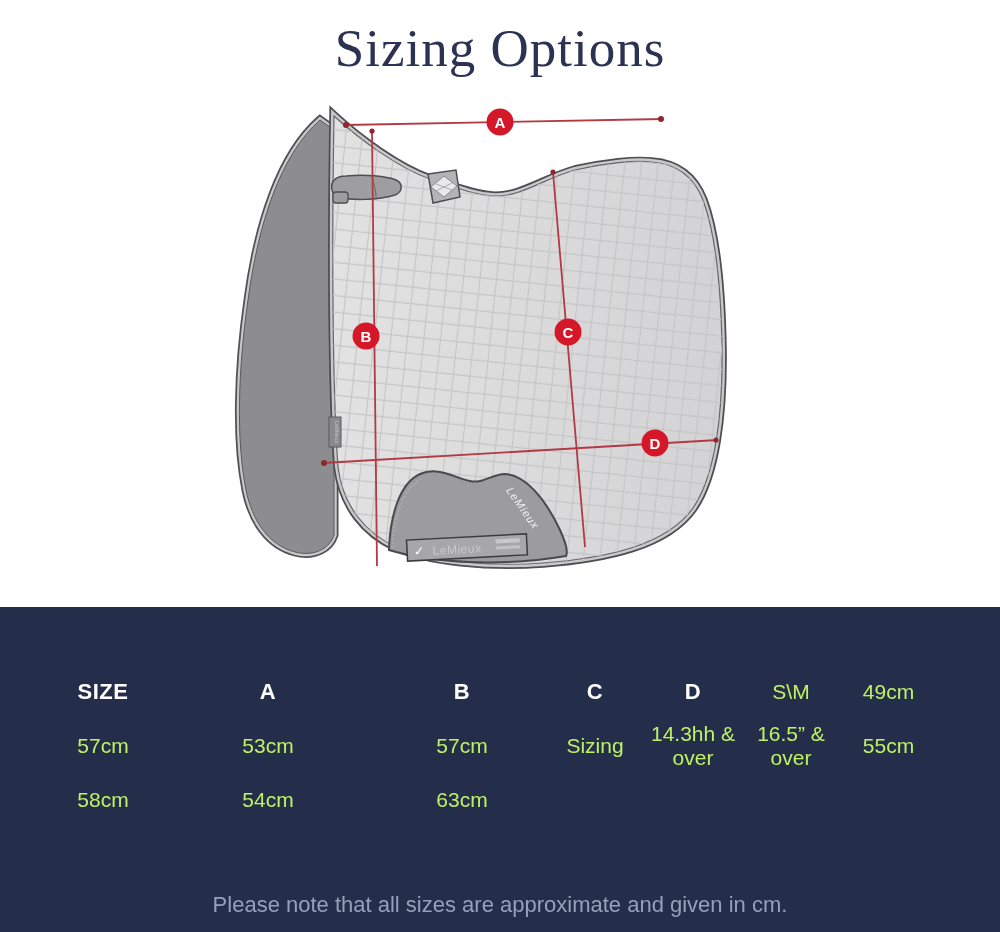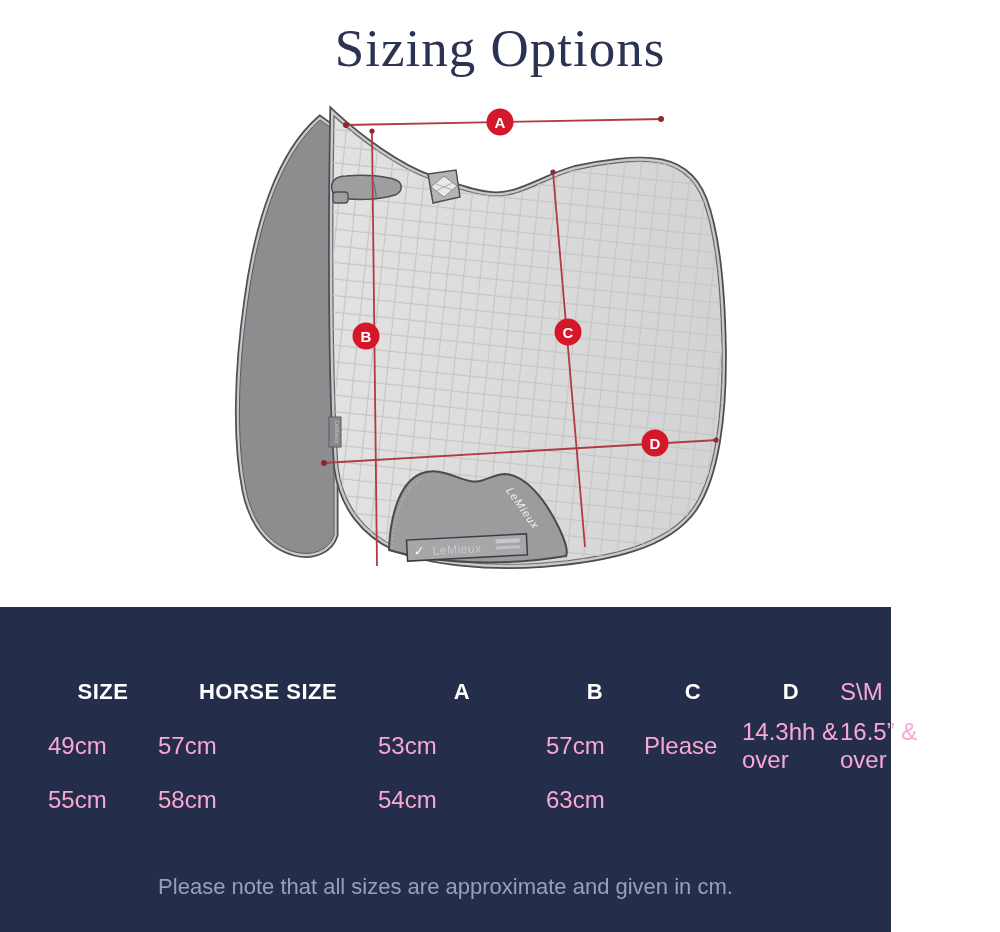--- a/index.html
+++ b/index.html
@@ -8,33 +8,33 @@
     font-family:"Liberation Sans", sans-serif;
   }
   .page{position:relative;width:1000px;height:932px;}
   .title{
     height:95px;display:flex;align-items:center;justify-content:center;
     font-family:"Liberation Serif", serif;
     font-size:53px;color:#2b3252;letter-spacing:1px;font-weight:400;
   }
   .diagram-wrap{width:1000px;height:512px;}
   .panel{
-    position:absolute;top:607px;left:0;width:891px;height:325px;
+    position:absolute;top:607px;left:0;width:1000px;height:325px;
     background:#242d4a;
   }
   .grid{
     display:grid;
     grid-template-columns:110px 220px 168px 98px 98px 98px 97px;
     padding:58px 0 0 48px;
     grid-auto-rows:54px;
     align-items:center;
   }
   .th{color:#ffffff;font-weight:bold;font-size:22px;text-align:center;letter-spacing:.5px;}
-  .td{color:#f9a8d4;font-size:24px;text-align:left;font-weight:400;}
-  .note{margin-top:47px;text-align:center;color:#96a0b8;font-size:22px;}
+  .td{color:#bef264;font-size:21px;text-align:center;font-weight:400;}
+  .note{margin-top:65px;text-align:center;color:#96a0b8;font-size:22px;}
   svg text{font-family:"Liberation Sans", sans-serif;}
 </style>
 </head>
 <body>
 
 <div class="page">
 
   <div class="title">Sizing Options</div>
 
   <div class="diagram-wrap">
@@ -122,31 +122,30 @@
         <circle cx="716" cy="440" r="2.6" fill="#8f2730"></circle>
         <circle cx="655" cy="443" r="13.5" fill="#d5172a"></circle>
         <text x="655" y="448.5" font-size="15" font-weight="bold" fill="#ffffff" text-anchor="middle">D</text>
       </g>
     </svg>
   </div>
 
   <div class="panel">
     <div class="grid" id="size-grid">
         <div class="th">SIZE</div>
-        <div class="th">HORSE SIZE</div>
         <div class="th">A</div>
         <div class="th">B</div>
         <div class="th">C</div>
         <div class="th">D</div>
         <div class="td">S\M</div>
         <div class="td">49cm</div>
         <div class="td">57cm</div>
         <div class="td">53cm</div>
         <div class="td">57cm</div>
-        <div class="td">Please</div>
+        <div class="td">Sizing</div>
         <div class="td">14.3hh &amp; over</div>
         <div class="td">16.5” &amp; over</div>
         <div class="td">55cm</div>
         <div class="td">58cm</div>
         <div class="td">54cm</div>
         <div class="td">63cm</div>
       </div>
     <div class="note">Please note that all sizes are approximate and given in cm.</div>
   </div>
 

